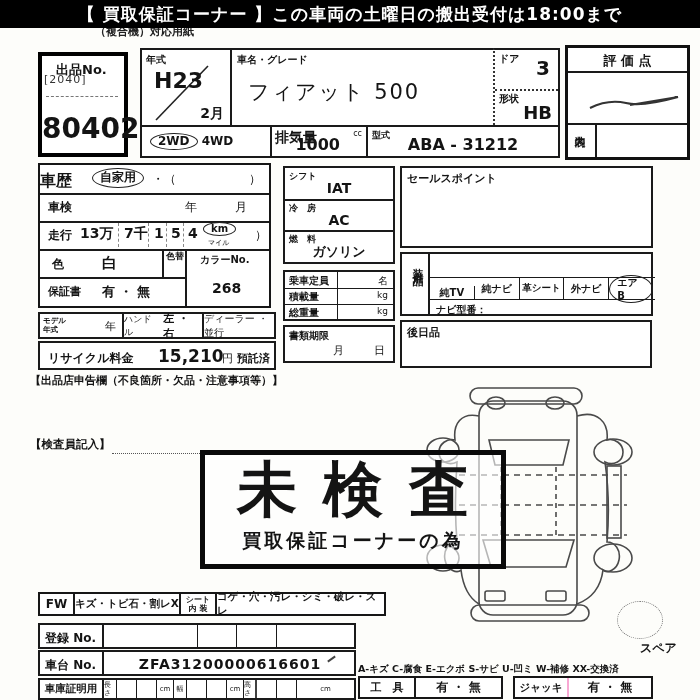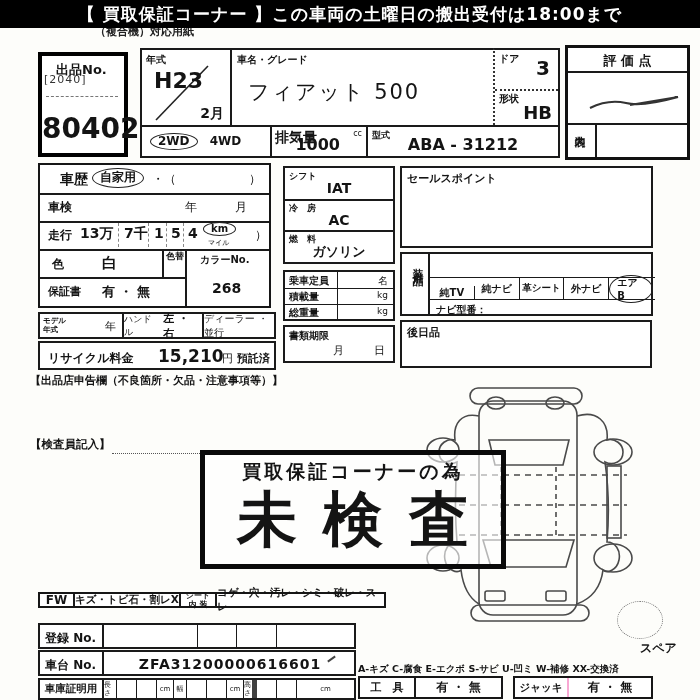--- a/index.html
+++ b/index.html
@@ -64,41 +64,41 @@
     <path d="M22,32 q18,-9 36,-5 q16,4 52,-6 l-48,8" fill="none" stroke="#333" stroke-width="2"></path>
   </svg>
   <div class="b" style="left:0;top:75px;width:100%;border-top:2px solid #1a1a1a;"></div>
   <div class="b" style="left:27px;top:75px;height:34px;border-left:2px solid #1a1a1a;"></div>
   <div class="b lbl vtext" style="left:6px;top:79px;font-size:11px;line-height:11px;">内装</div>
 </div>
 
 <div class="b bd" style="left:140px;top:125px;width:132px;height:33px;background:#fff;">
   <div class="b" style="left:8px;top:6px;font-size:12px;font-weight:bold;">
     <span class="oval">2WD</span>
-    <span style="margin-left:8px;">4WD</span>
+    <span style="margin-left:0;">4WD</span>
   </div>
 </div>
 <div class="b bd" style="left:270px;top:125px;width:98px;height:33px;background:#fff;">
   <div class="b lbl" style="left:3px;top:2px;font-size:14px;">排気量</div>
   <div class="b" style="right:4px;top:2px;font-size:8px;">cc</div>
   <div class="b" style="right:26px;bottom:2px;font-size:16px;font-weight:bold;">1000</div>
 </div>
 <div class="b bd" style="left:366px;top:125px;width:194px;height:33px;background:#fff;">
   <div class="b lbl" style="left:4px;top:2px;font-size:9px;">型式</div>
   <div class="b" style="left:0;bottom:2px;width:100%;text-align:center;font-size:16px;font-weight:bold;">ABA - 31212</div>
 </div>
 
 <div class="b" style="left:38px;top:163px;width:233px;height:145px;border:2.5px solid #161616;background:#fff;">
 
   <div class="b" style="left:0;top:28px;width:100%;border-top:2px solid #1a1a1a;"></div>
   <div class="b" style="left:0;top:56px;width:100%;border-top:2px solid #1a1a1a;"></div>
   <div class="b" style="left:0;top:84px;width:100%;border-top:2px solid #1a1a1a;"></div>
   <div class="b" style="left:0;top:112px;width:145px;border-top:2px solid #1a1a1a;"></div>
 
-  <div class="b lbl" style="left:20px;top:6px;font-size:14px;">車歴</div>
+  <div class="b lbl" style="left:0;top:6px;font-size:16px;">車歴</div>
   <span class="oval b" style="left:52px;top:3px;font-size:12px;font-weight:bold;">自家用</span>
   <div class="b" style="left:112px;top:6px;font-size:12px;">・（</div>
   <div class="b" style="right:8px;top:6px;font-size:12px;">）</div>
 
   <div class="b lbl" style="left:8px;top:34px;font-size:12px;">車検</div>
   <div class="b" style="left:145px;top:34px;font-size:12px;">年</div>
   <div class="b" style="right:22px;top:34px;font-size:12px;">月</div>
 
   <div class="b lbl" style="left:8px;top:62px;font-size:12px;">走行</div>
   <div class="b" style="left:40px;top:60px;font-size:14px;font-weight:bold;">13万</div>
@@ -249,25 +249,25 @@
   <path d="M164,30 C184,24 196,36 194,54 C202,52 210,58 210,66 C210,76 200,80 192,76 C196,104 196,132 194,156 C202,156 208,164 206,174 C204,184 194,188 190,184 C188,200 180,212 164,218"></path>
   <ellipse cx="200" cy="66" rx="19" ry="13"></ellipse>
   <ellipse cx="200" cy="172" rx="19" ry="14"></ellipse>
   <rect x="194" y="80" width="14" height="72"></rect>
 </svg>
 
 <div class="b" style="left:617px;top:601px;width:46px;height:38px;border:1.6px dotted #777;border-radius:50%;"></div>
 <div class="b lbl" style="left:640px;top:640px;font-size:12px;">スペア</div>
 
 <div class="b" style="left:200px;top:450px;width:306px;height:119px;border:5px solid #0a0a0a;background:rgba(255,255,255,0.6);text-align:center;">
+  <div style="font-size:60px;font-weight:bold;letter-spacing:26px;padding-left:26px;line-height:1.15;">未検査</div>
   <div style="font-size:19px;font-weight:bold;letter-spacing:3px;margin-top:4px;">買取保証コーナーの為</div>
-  <div style="font-size:60px;font-weight:bold;letter-spacing:26px;padding-left:26px;line-height:1.15;">未検査</div>
-</div>
-
-<div class="b" style="left:38px;top:592px;width:348px;height:16px;border:2.5px solid #161616;background:#fff;display:flex;">
+</div>
+
+<div class="b" style="left:38px;top:592px;width:348px;height:24px;border:2.5px solid #161616;background:#fff;display:flex;">
   <div class="cell" style="width:35px;border-right:2px solid #1a1a1a;">
     <span style="font-size:12px;font-weight:bold;">FW</span>
   </div>
   <div class="cell" style="width:106px;border-right:2px solid #1a1a1a;">
     <span style="font-size:10.5px;font-weight:bold;">キズ・トビ石・割レX</span>
   </div>
   <div class="cell" style="width:36px;border-right:2px solid #1a1a1a;flex-direction:column;line-height:9px;">
     <span style="font-size:8px;font-weight:bold;">シート</span>
     <span style="font-size:8px;font-weight:bold;">内 装</span>
   </div>
@@ -304,21 +304,21 @@
     <span style="font-size:7px;">cm</span>
   </div>
   <div class="cell" style="width:13px;border-right:1px solid #1a1a1a;">
     <span style="font-size:7px;">幅</span>
   </div>
   <div class="cell" style="width:20px;border-right:1px solid #1a1a1a;"></div>
   <div class="cell" style="width:20px;border-right:1px solid #1a1a1a;"></div>
   <div class="cell" style="width:17px;border-right:1.5px solid #1a1a1a;">
     <span style="font-size:7px;">cm</span>
   </div>
-  <div class="cell" style="width:13px;border-right:5px solid #404040;line-height:8px;">
+  <div class="cell" style="width:13px;border-right:2px solid #404040;line-height:8px;">
     <span style="font-size:7px;">高さ</span>
   </div>
   <div class="cell" style="width:20px;border-right:1px solid #1a1a1a;"></div>
   <div class="cell" style="width:20px;border-right:1px solid #1a1a1a;"></div>
   <div class="cell" style="flex:1;">
     <span style="font-size:7px;">cm</span>
   </div>
 </div>
 
 <div class="b lbl" style="left:358px;top:663px;font-size:9.5px;white-space:nowrap;">A-キズ C-腐食 E-エクボ S-サビ U-凹ミ W-補修 XX-交換済</div>

